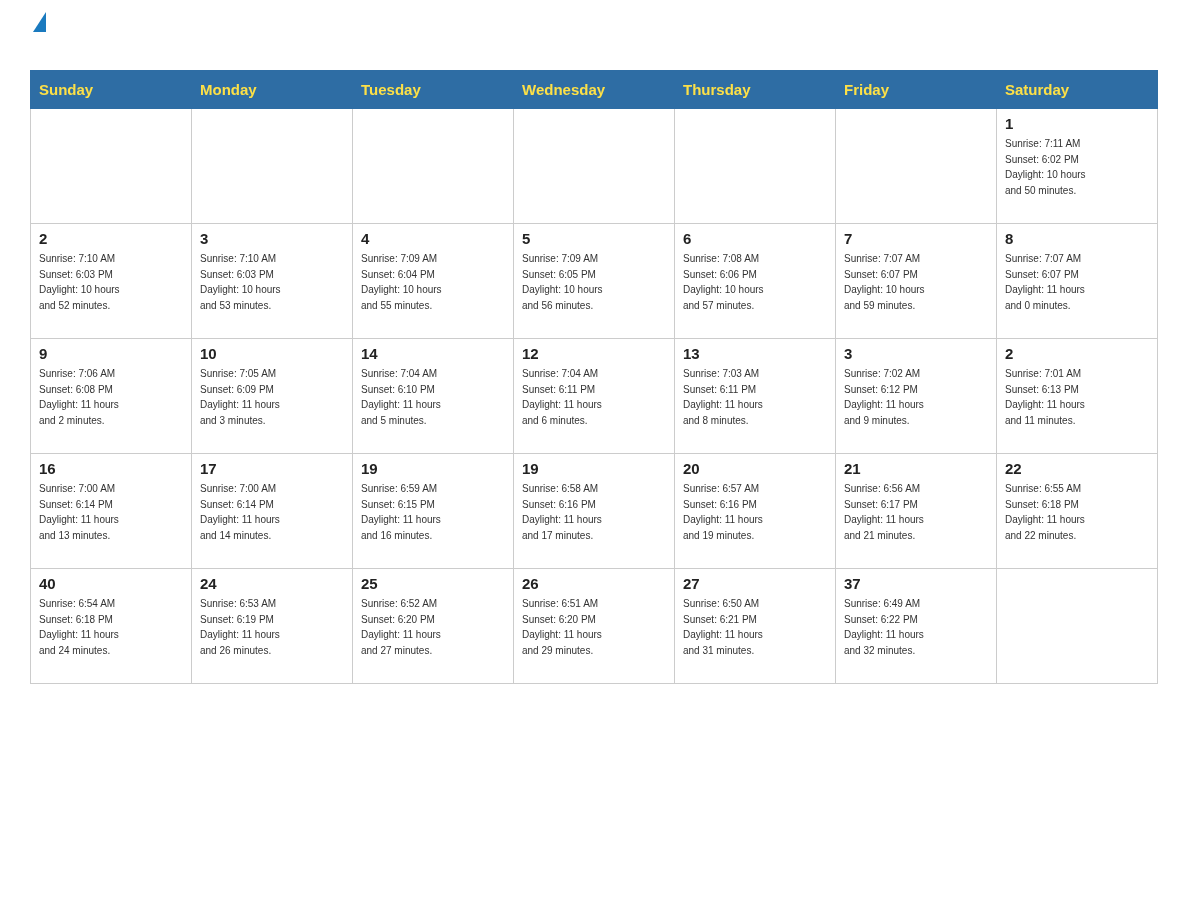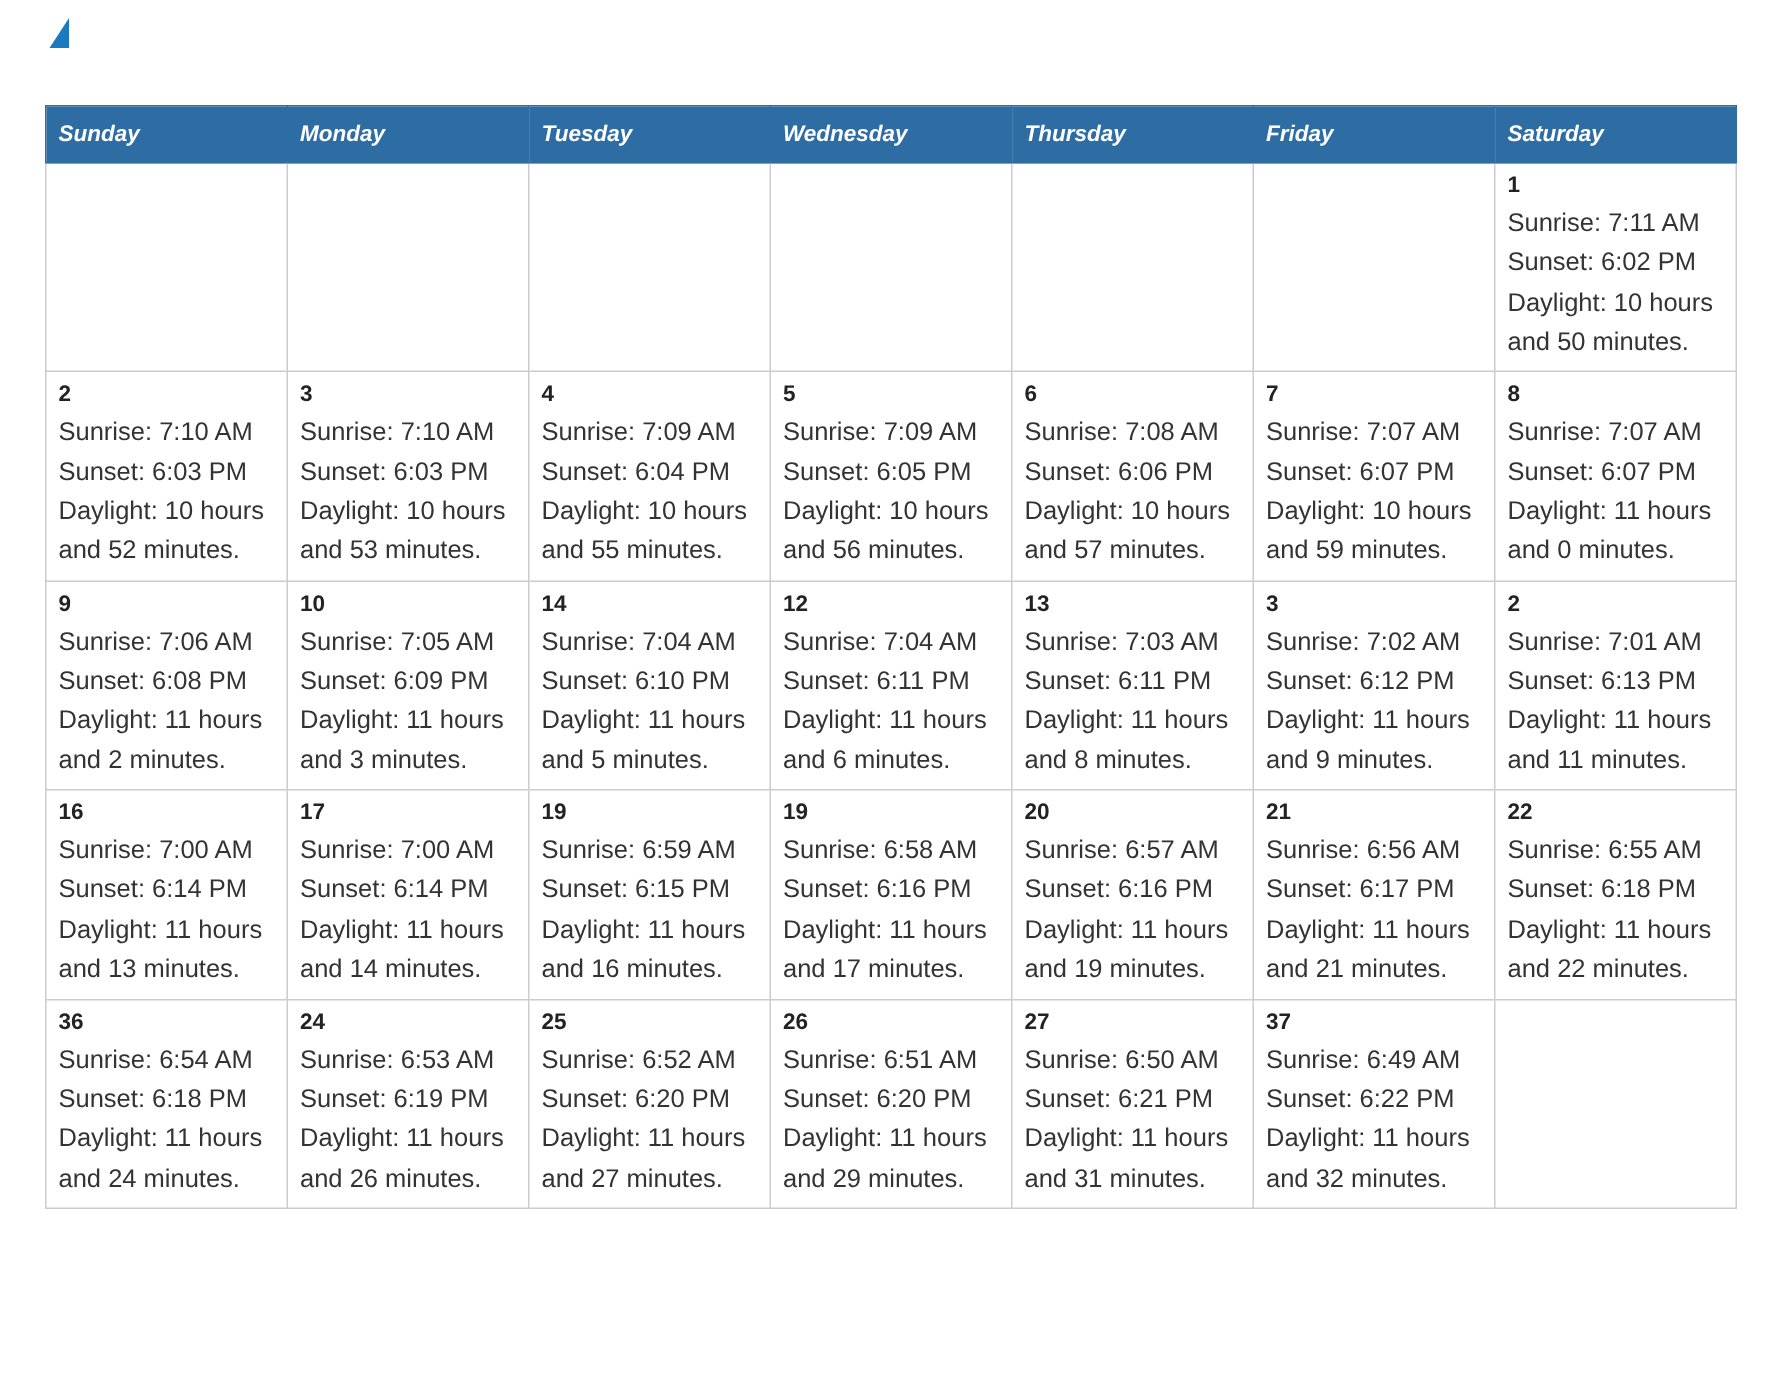--- a/index.html
+++ b/index.html
@@ -30,48 +30,47 @@
       color: #444;
       margin-top: 4px;
     }
     .calendar {
       width: 100%;
       border-collapse: collapse;
       margin-top: 10px;
     }
     .calendar th {
       background-color: #2e6da4;
-      color: #ffffff;
+      color: #fde047;
       font-size: 15px;
       font-weight: bold;
       padding: 10px 8px;
       text-align: left;
       border: 1px solid #2e6da4;
-      font-style: italic;
     }
     .calendar td {
       border: 1px solid #ccc;
       vertical-align: top;
       padding: 6px 8px;
       width: calc(100% / 7);
       min-height: 110px;
       background: #fff;
     }
     .calendar tr.week-row td {
       height: 115px;
     }
     .day-number {
       font-size: 15px;
       font-weight: bold;
       color: #222;
       display: block;
       margin-bottom: 4px;
     }
     .day-info {
-      font-size: 17px;
+      font-size: 10px;
       color: #333;
       line-height: 1.55;
     }
     .empty-cell {
       background: #f9f9f9;
     }
     .week-separator {
       border-top: 2px solid #2e6da4;
     }
     .logo-wrapper {
@@ -233,21 +232,21 @@
           <span class="day-number">21</span>
           <div class="day-info">Sunrise: 6:56 AM<br>Sunset: 6:17 PM<br>Daylight: 11 hours<br>and 21 minutes.</div>
         </td>
         <td class="week-separator">
           <span class="day-number">22</span>
           <div class="day-info">Sunrise: 6:55 AM<br>Sunset: 6:18 PM<br>Daylight: 11 hours<br>and 22 minutes.</div>
         </td>
       </tr>
       <tr class="week-row">
         <td class="week-separator">
-          <span class="day-number">36</span>
+          <span class="day-number">40</span>
           <div class="day-info">Sunrise: 6:54 AM<br>Sunset: 6:18 PM<br>Daylight: 11 hours<br>and 24 minutes.</div>
         </td>
         <td class="week-separator">
           <span class="day-number">24</span>
           <div class="day-info">Sunrise: 6:53 AM<br>Sunset: 6:19 PM<br>Daylight: 11 hours<br>and 26 minutes.</div>
         </td>
         <td class="week-separator">
           <span class="day-number">25</span>
           <div class="day-info">Sunrise: 6:52 AM<br>Sunset: 6:20 PM<br>Daylight: 11 hours<br>and 27 minutes.</div>
         </td>

